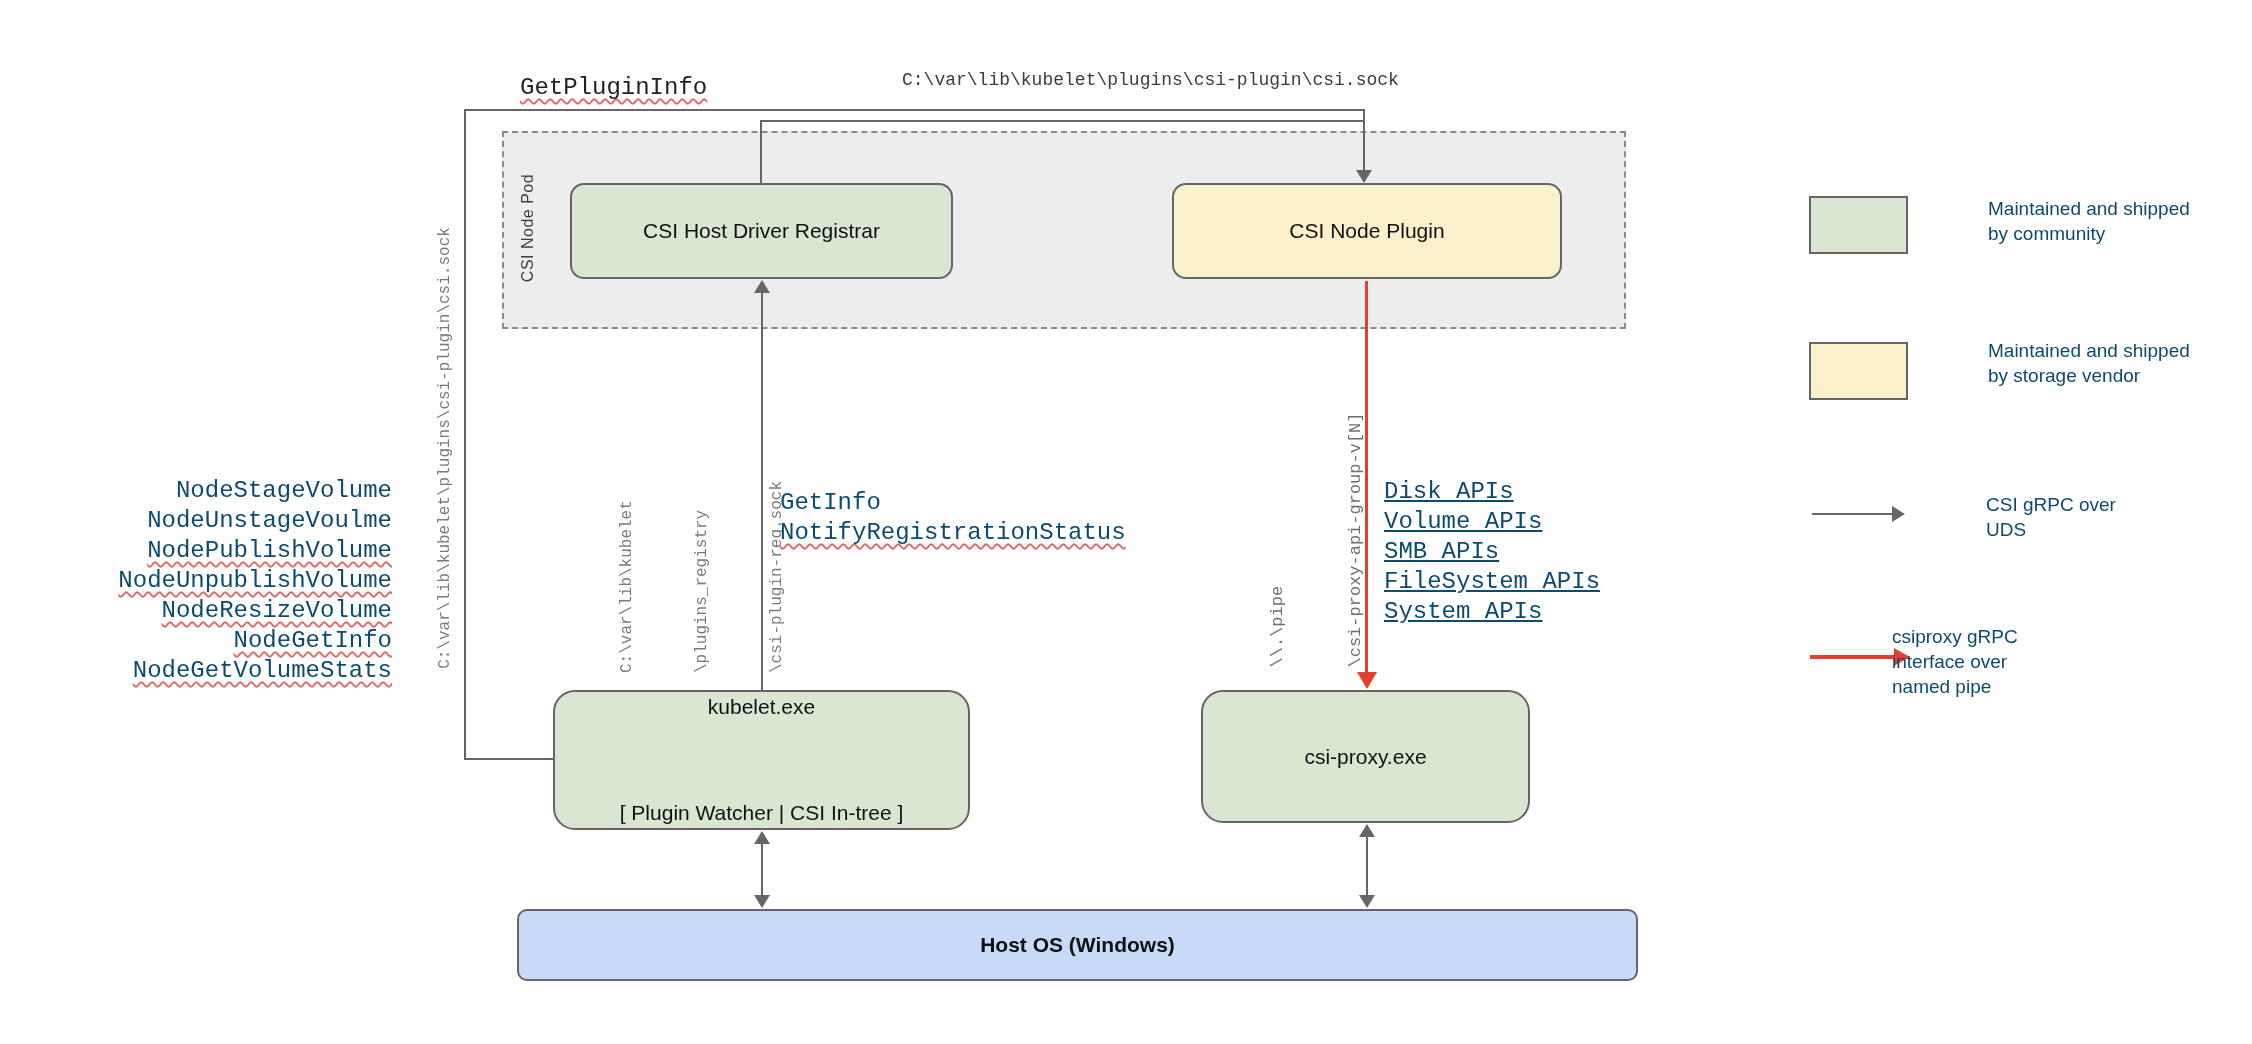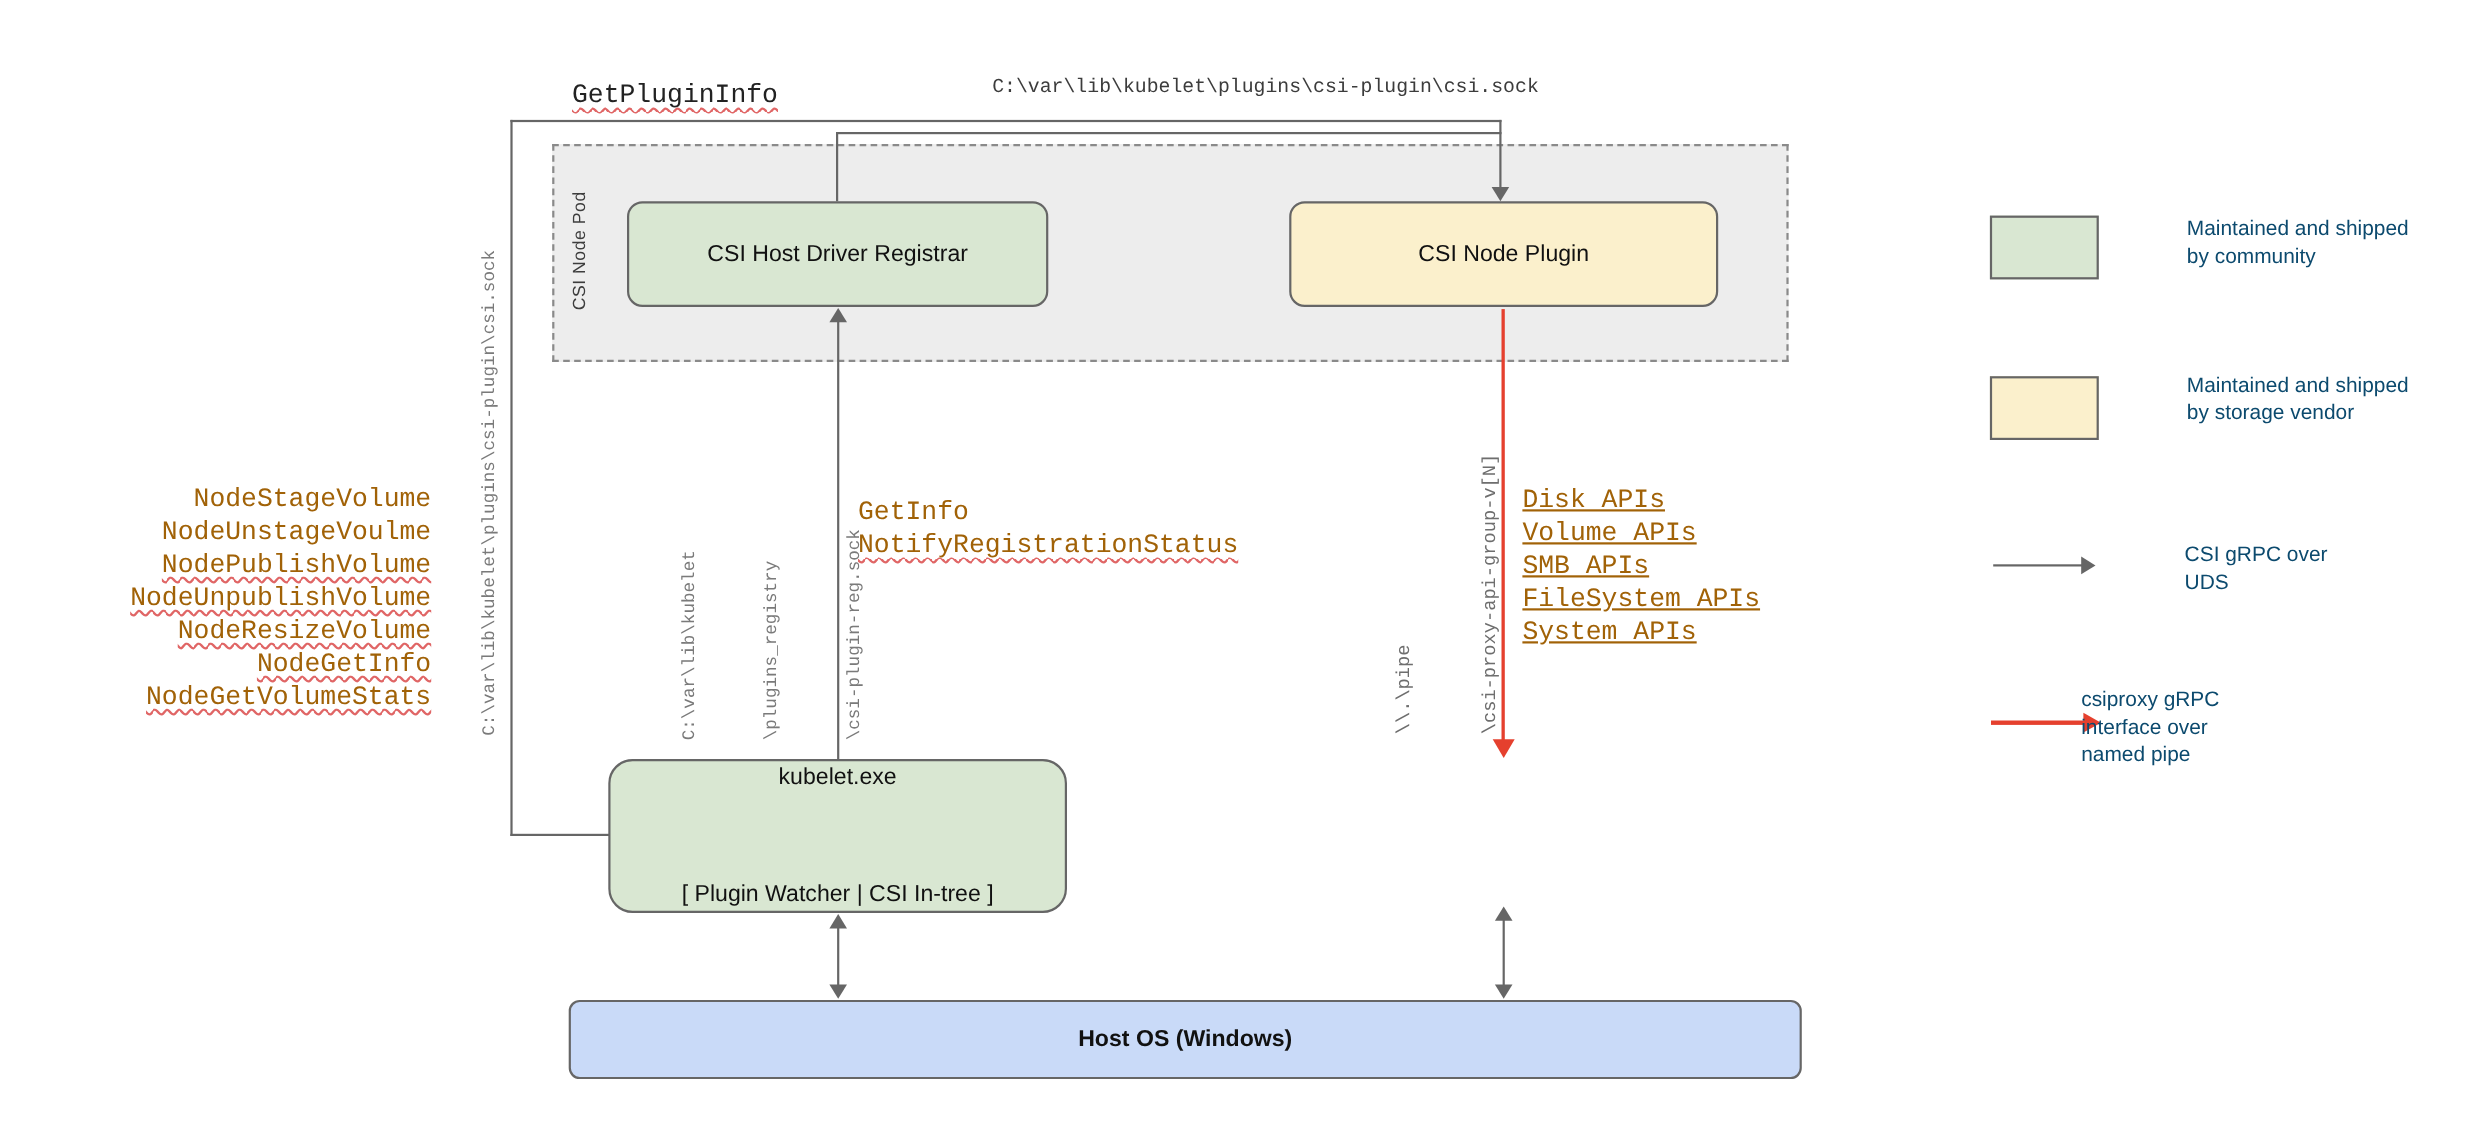--- a/index.html
+++ b/index.html
@@ -25,21 +25,21 @@
   .tri.redright{ border-top:9px solid transparent; border-bottom:9px solid transparent; border-left:16px solid var(--red); }
   .sq {
     text-decoration: underline wavy var(--squiggle);
     text-decoration-thickness:1.5px; text-underline-offset:4px;
     text-decoration-skip-ink:none;
   }
   .vert {
     position:absolute; transform:translate(-50%,-50%) rotate(-90deg);
     white-space:pre; color:#7a7a7a; text-align:left;
   }
-  .label-list { position:absolute; color:#a16207; }
+  .label-list { position:absolute; color:#0c4a6e;margin-top:36px; }
   .legend-text { position:absolute; color:#0c4a6e; font-size:19px; line-height:25px;margin-left:48px; }
   .swatch { position:absolute; border:2px solid var(--line); width:99px; height:58px; }
 </style>
 </head>
 <body>
 
 <div id="canvas">
 
   <div class="abs" style="left:502px; top:131px; width:1124px; height:198px; background:var(--podgray); border:2px dashed #8a8a8a;"></div>
   <div class="vert" style="left:528px; top:228px; font-size:16px; color:#3d3d3d; letter-spacing:0.5px;">CSI Node Pod</div>
@@ -67,20 +67,23 @@
 
   <div class="box" style="left:1172px; top:183px; width:390px; height:96px; background:var(--yellow); border-radius:14px;">
     <span>CSI Node Plugin</span>
   </div>
 
   <div class="box" style="left:553px; top:690px; width:417px; height:140px; background:var(--green); border-radius:22px;justify-content:space-between;">
     <span>kubelet.exe</span>
     <span>[ Plugin Watcher | CSI In-tree ]</span>
   </div>
 
+  <div class="box" style="left:1201px; top:690px; width:329px; height:133px; background:var(--green); border-radius:22px;">
+    <span>csi-proxy.exe</span>
+  </div>
 
   <div class="box" style="left:517px; top:909px; width:1121px; height:72px; background:var(--blue); border-radius:10px;font-weight:bold;">
     <span>Host OS (Windows)</span>
   </div>
 
   <div class="tri down" style="left:1356px; top:170px;"></div>
   <div class="tri up" style="left:754px; top:280px;"></div>
   <div class="tri reddown" style="left:1357px; top:672px;"></div>
   <div class="tri up" style="left:754px; top:831px;"></div>
   <div class="tri down" style="left:754px; top:895px;"></div>

